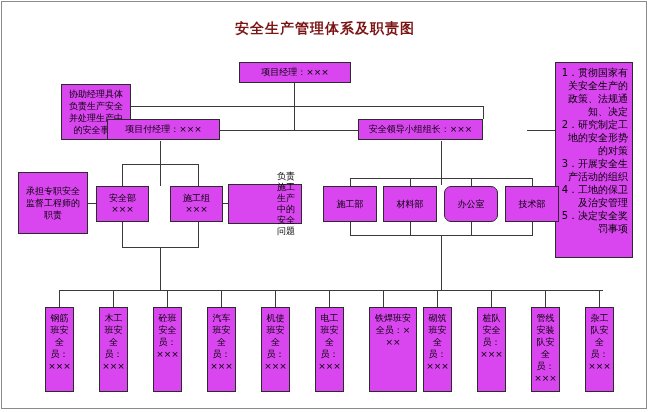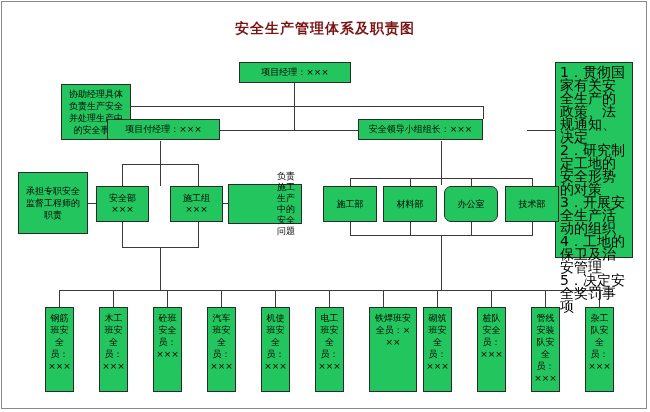--- a/index.html
+++ b/index.html
@@ -36,21 +36,21 @@
     font-size: 14px;
     font-weight: bold;
     color: #7b1414;
     letter-spacing: 1px;
     font-family: "DejaVu Serif", "Liberation Serif", serif;
   }
   .box {
     position: absolute;
     box-sizing: border-box;
     border: 1px solid #2b2b2b;
-    background: #22c55e;
+    background: #d946ef;
     color: #000000;
     font-size: 9px;
     line-height: 11px;
     text-align: center;
     display: flex;
     align-items: center;
     justify-content: center;
     padding: 1px 2px;
     z-index: 3;
     white-space: pre-wrap;
@@ -130,21 +130,21 @@
   <div class="line h" style="left:59px; top:290px; width:544px;"></div>
 
   <div class="box" style="left:239px; top:62px; width:112px; height:21px;">项目经理：×××</div>
 
   <div class="box left-list" style="left:18px; top:84px; width:70px; height:56px; text-align:center; justify-content:center; align-items:center;margin-left:43px;">协助经理具体负责生产安全并处理生产中的安全事宜</div>
 
   <div class="box" style="left:107px; top:119px; width:113px; height:21px;">项目付经理：×××</div>
 
   <div class="box" style="left:358px; top:119px; width:125px; height:21px;">安全领导小组组长：×××</div>
 
-  <div class="box left-list" style="left:555px; top:62px; width:78px; height:196px; font-size:14px; line-height:13px;">1．贯彻国家有关安全生产的政策、法规通知、决定
+  <div class="box left-list" style="left:555px; top:62px; width:78px; height:196px; font-size:10px; line-height:13px;text-align:right;">1．贯彻国家有关安全生产的政策、法规通知、决定
 2．研究制定工地的安全形势的对策
 3．开展安全生产活动的组织
 4．工地的保卫及治安管理
 5．决定安全奖罚事项</div>
 
   <div class="box left-list" style="left:18px; top:172px; width:70px; height:62px; text-align:center; justify-content:center; align-items:center;">承担专职安全监督工程师的职责</div>
 
   <div class="box" style="left:96px; top:186px; width:53px; height:36px;">安全部
 ×××</div>
 

